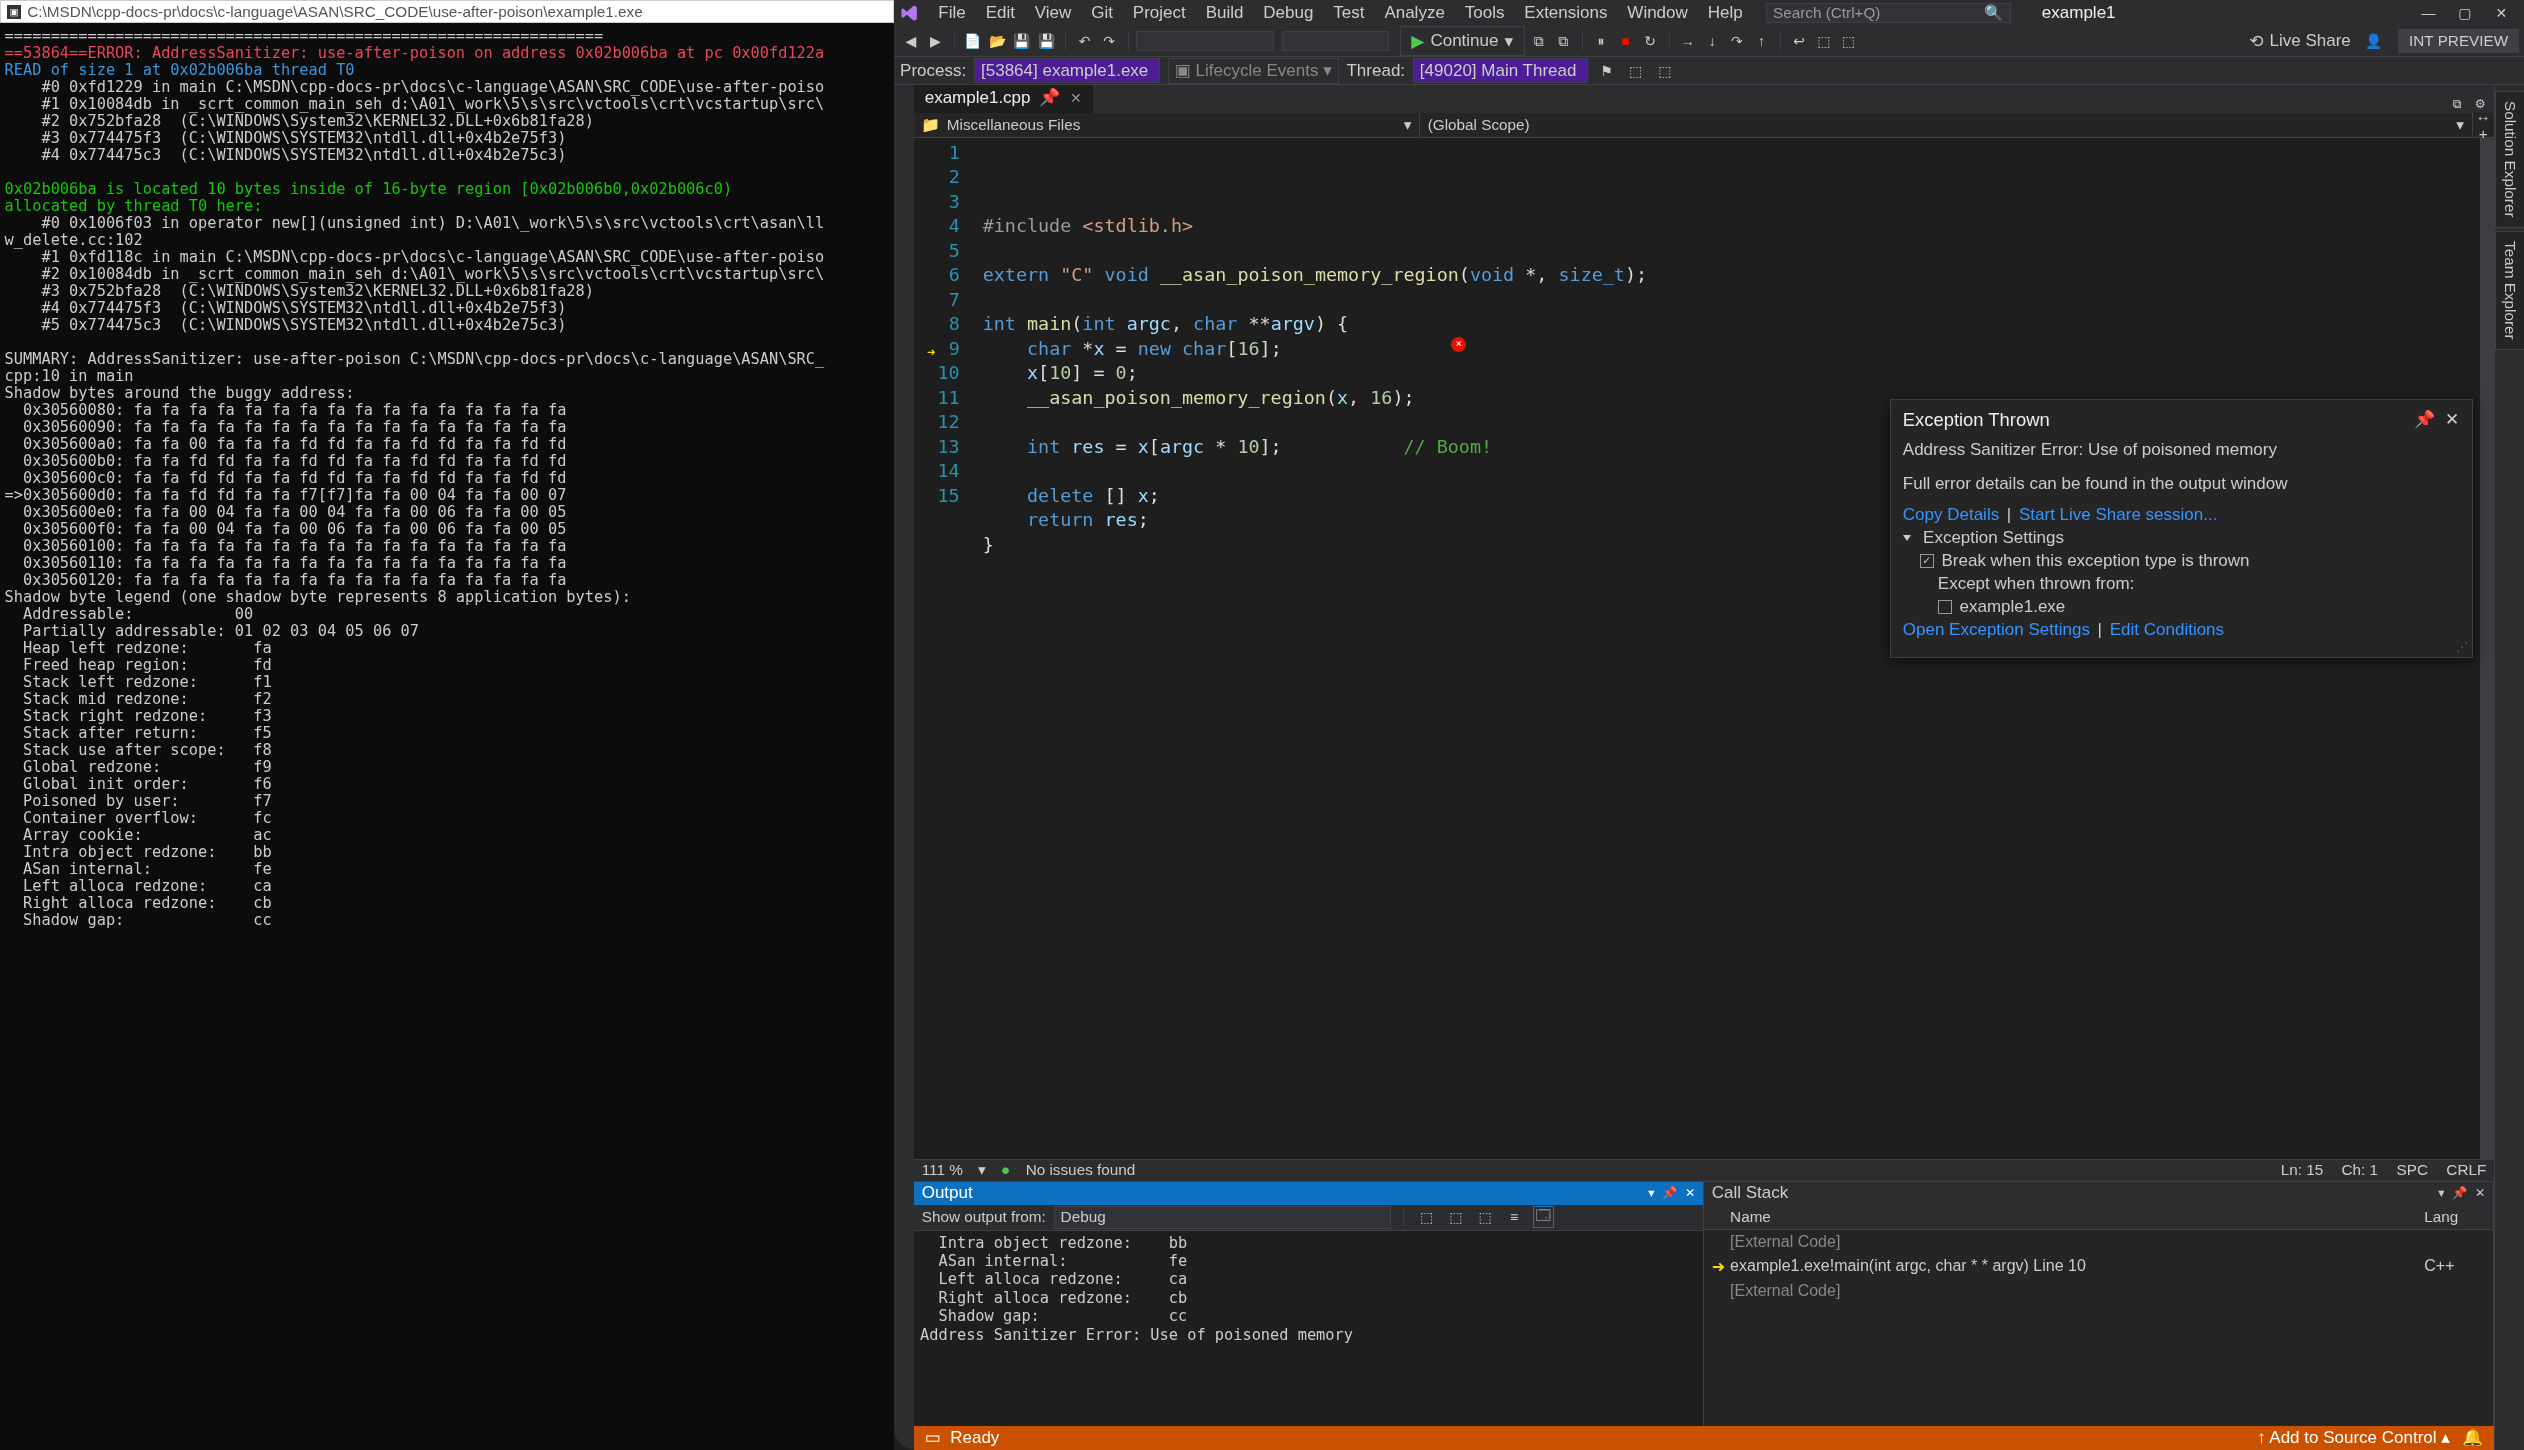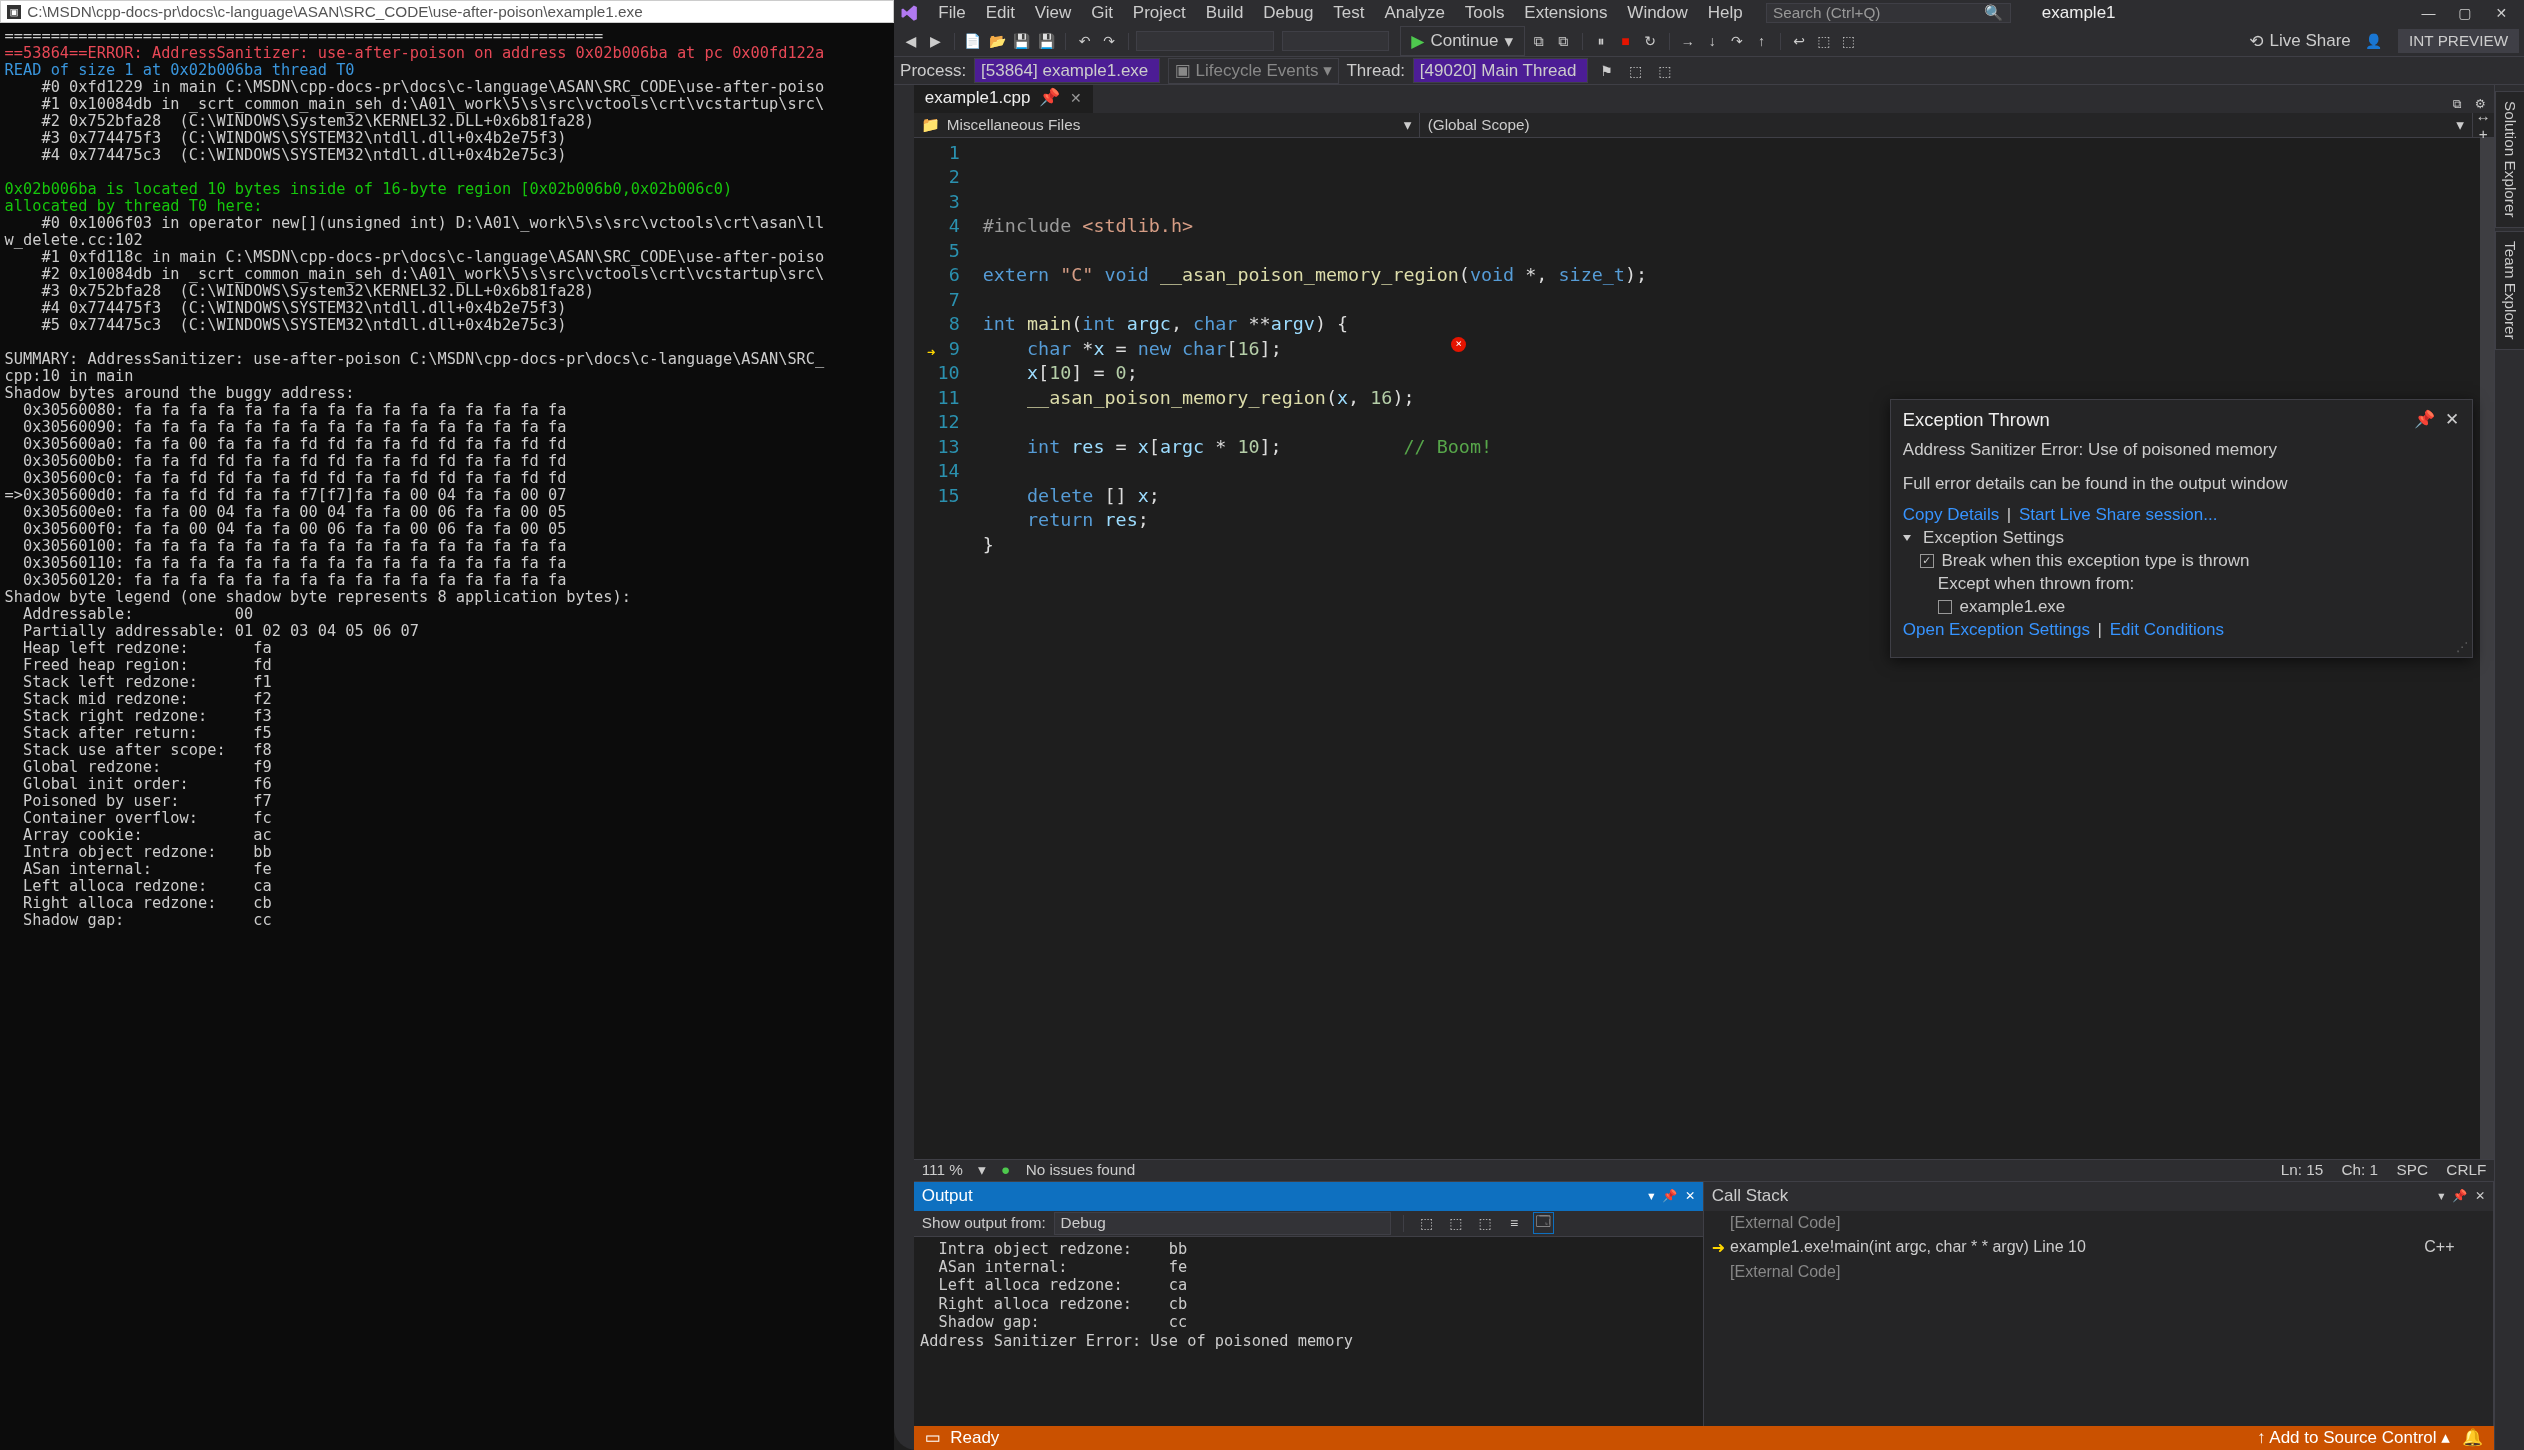--- a/index.html
+++ b/index.html
@@ -73,21 +73,21 @@
   .exc .grip { position:absolute; right:3.1px; bottom:3.1px; color:#666; font-size:12.3px; }
   
   .ed-status { height:21.5px; background:#2d2d30; border-top:0.8px solid #3f3f46; display:flex; align-items:center; font-size:15.3px; color:#ccc; padding:0 7.7px; gap:15.3px; }
   .ed-status .ok { color:#4ec94e; }
   .ed-status .right { margin-left:auto; display:flex; gap:18.4px; }
   
   .bottom { height:245px; display:flex; border-top:0.8px solid #3f3f46; }
   .panel { display:flex; flex-direction:column; background:#252526; border-right:0.8px solid #3f3f46; }
   .panel.output { flex:1; }
   .panel.stack { flex:1; }
-  .panel-hd { height:29px; display:flex; align-items:center; padding:0 7.7px; font-size:17px; }
+  .panel-hd { height:23px; display:flex; align-items:center; padding:0 7.7px; font-size:17px; }
   .panel-hd.active { background:#0e70c0; color:#fff; }
   .panel-hd.inactive { background:#2d2d30; color:#ccc; }
   .panel-hd .ctrls { margin-left:auto; display:flex; gap:7.7px; font-size:12.3px; }
   .panel-tools { height:26px; background:#2d2d30; display:flex; align-items:center; padding:0 7.7px; gap:7.7px; font-size:15.3px; color:#ccc; border-bottom:0.8px solid #3f3f46; }
   .panel-tools .dd { background:#333337; border:0.8px solid #3f3f46; padding:1.5px 6.1px; min-width:337px; }
   .panel-body { flex:1; background:#1e1e1e; font-family:Consolas,monospace; font-size:15.3px; line-height:18.4px; color:#ccc; padding:3.1px 6.1px; white-space:pre; overflow:hidden; position:relative; }
   .stack-hdr { display:flex; background:#2d2d30; font-size:15.3px; color:#ccc; padding:3.1px 7.7px; border-bottom:0.8px solid #3f3f46; }
   .stack-hdr .c1 { flex:1; } .stack-hdr .c2 { width:61px; }
   .stack-row { display:flex; padding:3.1px 7.7px; font-size:16px; }
   .stack-row.dim { color:#888; }
@@ -382,20 +382,25 @@
           </div>
           <div class="panel stack">
             <div class="panel-hd inactive">
               <span>Call Stack</span>
               <div class="ctrls">
                   <span>▾</span>
                   <span>📌</span>
                   <span>✕</span>
                 </div>
             </div>
+            <div class="stack-hdr">
+              <span style="width:18.4px"></span>
+              <span class="c1">Name</span>
+              <span class="c2">Lang</span>
+            </div>
             <div id="stack-rows">
                 <div class="stack-row dim">
                   <span class="arrow"></span>
                   <span class="c1">[External Code]</span>
                   <span class="c2"></span>
                 </div>
                 <div class="stack-row">
                   <span class="arrow">➜</span>
                   <span class="c1">example1.exe!main(int argc, char * * argv) Line 10</span>
                   <span class="c2">C++</span>

